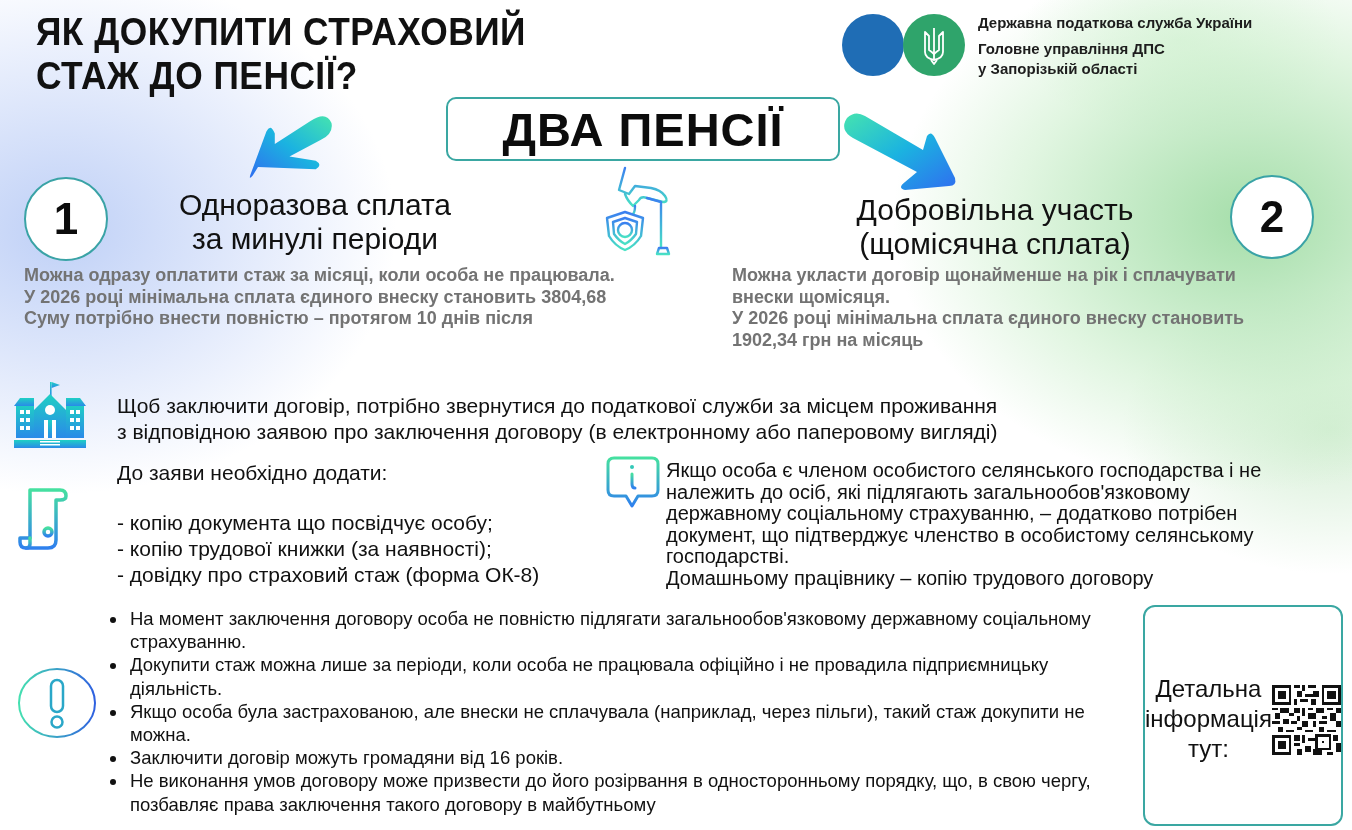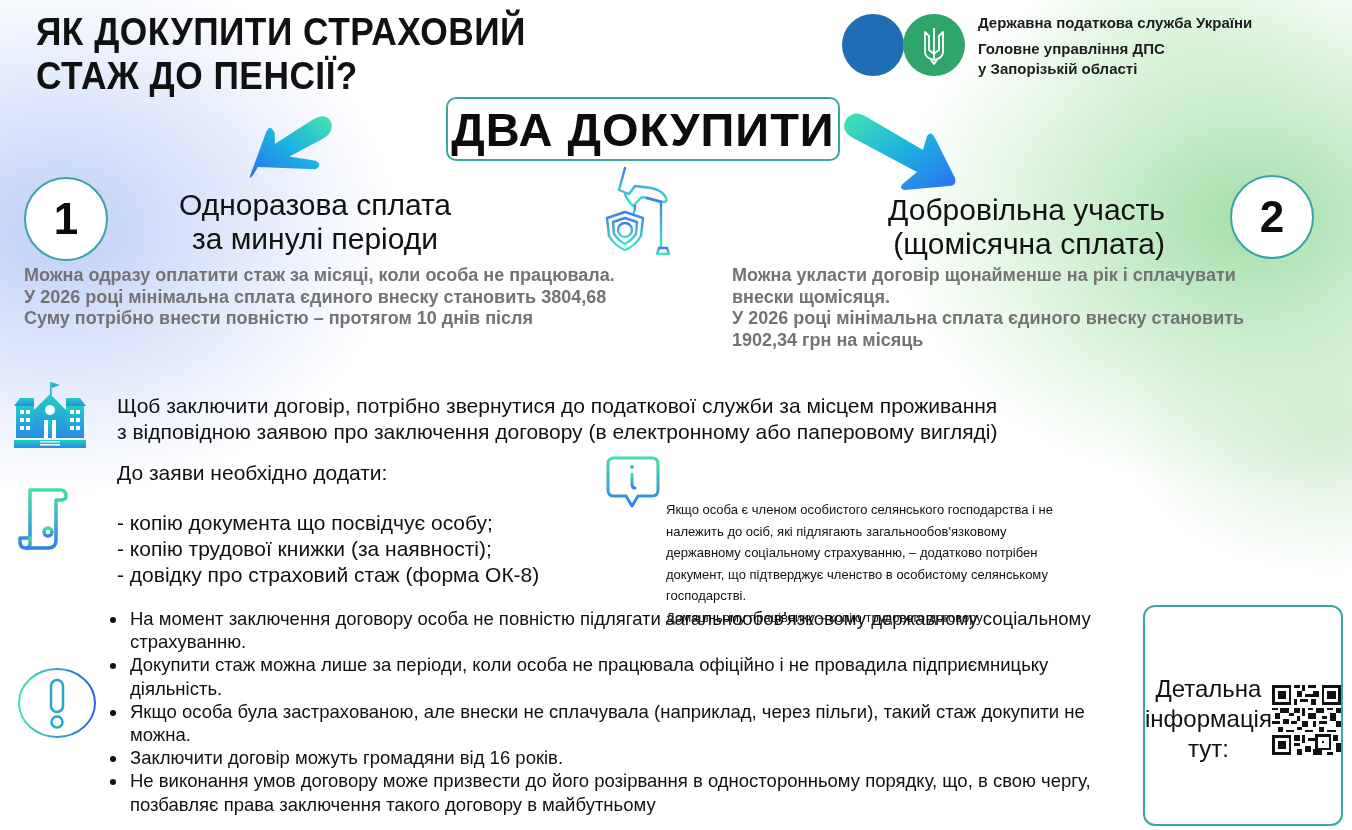--- a/index.html
+++ b/index.html
@@ -46,33 +46,33 @@
     width: 84px; height: 84px; border-radius: 50%;
     border: 2px solid #3aa3a6; background:#fff;
     display:flex; align-items:center; justify-content:center;
     font-weight:700; font-size: 44px; color:#0c0c0c;
   }
   .n1 { left: 24px; top: 177px; }
   .n2 { left: 1230px; top: 175px; }
 
   .m-title { font-size: 30px; line-height: 34px; text-align:center; color:#111; }
   .m1-title { left: 150px; top: 188px; width: 330px; }
-  .m2-title { left: 825px; top: 193px; width: 340px; text-align: right; }
+  .m2-title { left: 825px; top: 193px; width: 340px; }
 
   .m-text { font-size: 18px; line-height: 21.5px; color:#737373;font-weight:bold; }
   .m1-text { left: 24px; top: 265px; width: 700px; }
   .m2-text { left: 732px; top: 265px; width: 600px; }
 
   .icon { z-index: 1; }
 
   .apply-text { left: 117px; top: 393px; width: 1200px; font-size: 21px; line-height: 26px; }
   .docs-head { left: 117px; top: 460px; font-size: 21px; line-height: 26px; }
   .docs-list { left: 117px; top: 510px; font-size: 21px; line-height: 26px; }
 
-  .info-text { left: 666px; top: 460px; width: 680px; font-size: 13px; line-height: 21.5px; margin-top: 39px; }
+  .info-text { left: 666px; top: 460px; width: 680px; font-size: 20px; line-height: 21.5px; }
 
   .rules { left: 106px; top: 607px; width: 1030px; font-size: 18.5px; line-height: 23.2px; list-style: none; }
   .rules li { position: relative; padding-left: 24px; }
   .rules li::before { content: ""; position:absolute; left: 4px; top: 10px; width: 6px; height: 6px; border-radius:50%; background:#111; }
 
   .qr-card {
     left: 1143px; top: 605px; width: 200px; height: 221px;
     border: 2px solid #3aa7a2; border-radius: 12px; background:#fff;
     display:flex; flex-direction:row; align-items:center;
   }
@@ -101,21 +101,21 @@
     </svg>
   </div>
 </div>
 <div class="abs org">
   <div class="l1">Державна податкова служба України</div>
   <div>Головне управління ДПС</div>
   <div>у Запорізькій області</div>
 </div>
 
 <div class="abs two-ways">
-  <span>ДВА ДОКУПИТИ</span>
+  <span>ДВА ПЕНСІЇ</span>
 </div>
 
 <svg class="abs arrow" style="left:226px; top:108px;" width="220" height="80" viewBox="0 0 220 80">
   <defs>
     <linearGradient id="ga1" x1="1" y1="0" x2="0" y2="1">
       <stop offset="0" stop-color="#45e3b0"></stop>
       <stop offset="0.5" stop-color="#1bb3e0"></stop>
       <stop offset="1" stop-color="#2f6ef0"></stop>
     </linearGradient>
   </defs>

